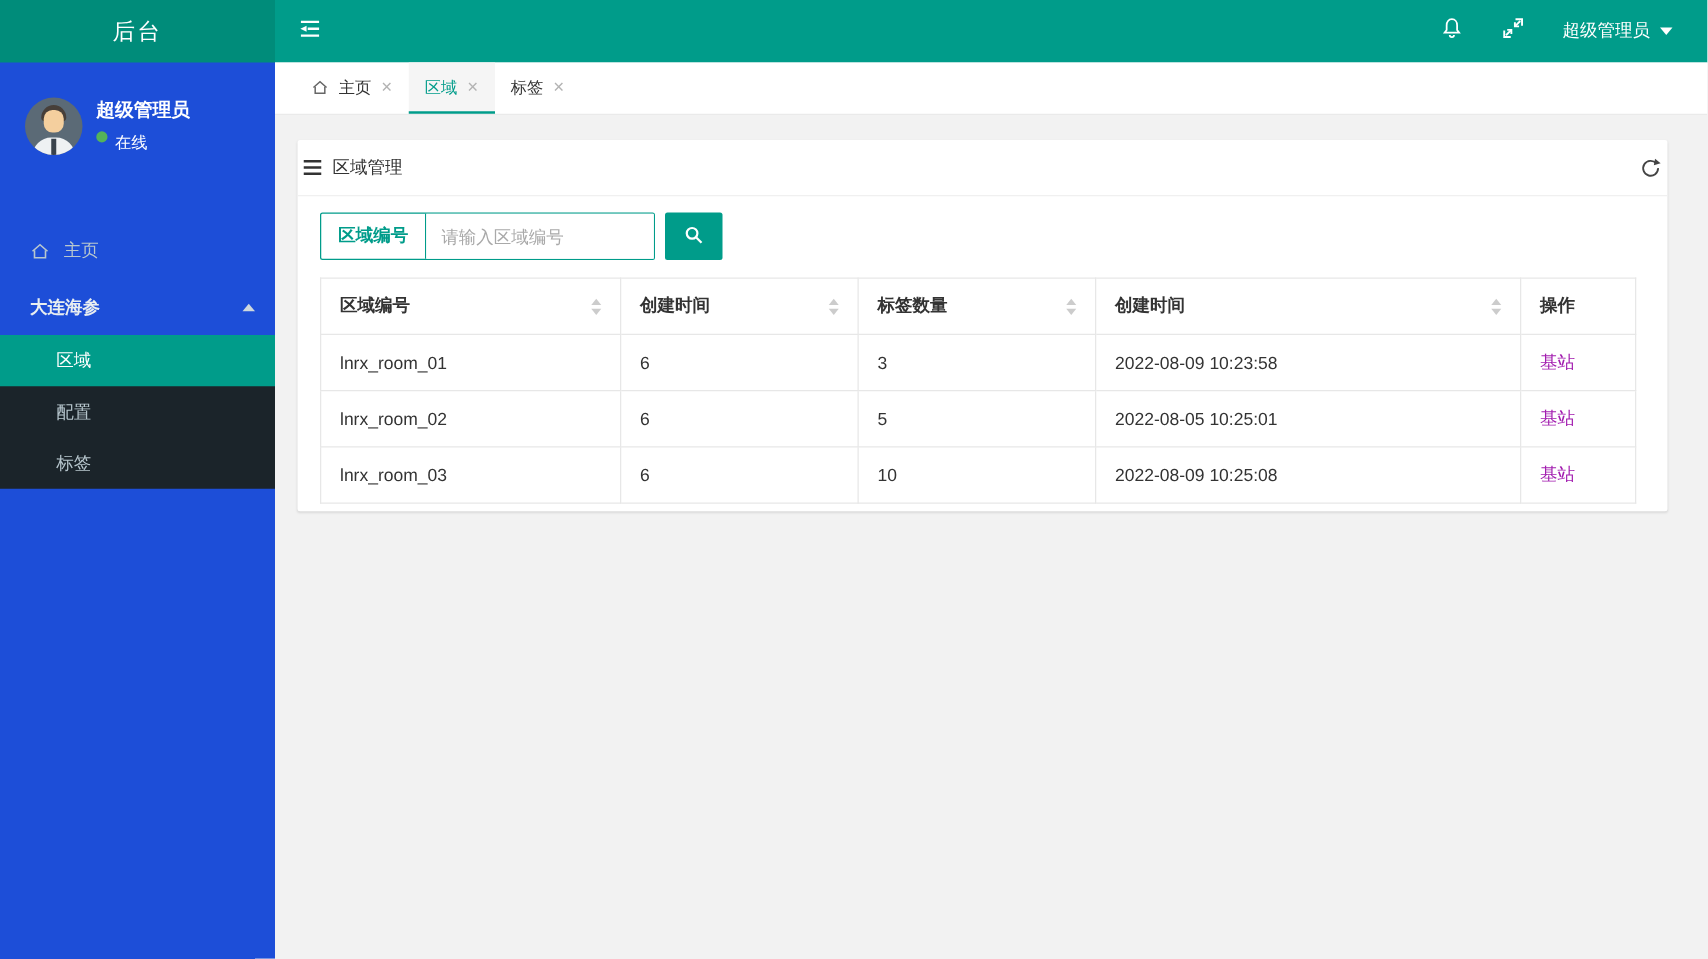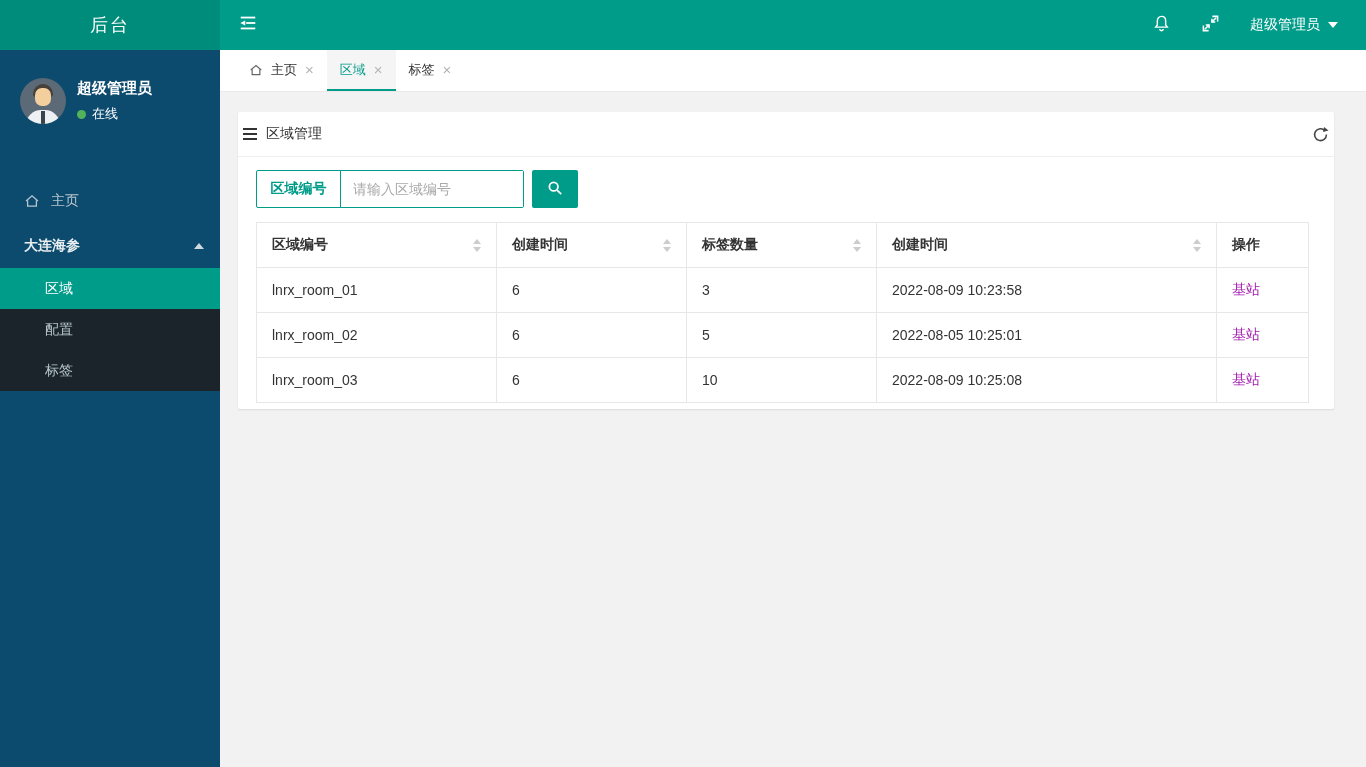--- a/index.html
+++ b/index.html
@@ -1,30 +1,30 @@
 <!DOCTYPE html>
 <html><head>
 <meta charset="utf-8">
 <style>
   * { margin:0; padding:0; box-sizing:border-box; }
   html,body { width:1366px; height:767px; font-family:"Liberation Sans","DejaVu Sans",sans-serif; overflow:hidden; background:#f2f2f2; }
   .app { display:flex; width:1366px; height:767px; }
 
   
-  .sidebar { width:220px; min-width:220px; height:767px; background:#0c4a6e; display:flex; flex-direction:column; }
+  .sidebar { width:220px; min-width:220px; height:767px; background:#1d4ed8; display:flex; flex-direction:column; }
   .logo { height:50px; background:#008c7a; color:#fff; font-size:18px; display:flex; align-items:center; justify-content:center; letter-spacing:2px; }
   .user-panel { display:flex; align-items:center; padding:28px 10px 24px 20px; }
   .avatar { width:46px; height:46px; border-radius:50%; background:#5b6a76; position:relative; overflow:hidden; flex:none; }
   .avatar .hair { position:absolute; top:6px; left:13px; width:20px; height:13px; background:#473f39; border-radius:10px 10px 3px 3px; }
   .avatar .face { position:absolute; top:10px; left:15px; width:16px; height:18px; background:#f4cf9e; border-radius:7px; }
   .avatar .torso { position:absolute; bottom:-7px; left:6px; width:34px; height:21px; background:#eef1f3; border-radius:15px 15px 0 0; }
   .avatar .tie { position:absolute; bottom:0; left:21px; width:4px; height:13px; background:#39434c; }
   .user-info { margin-left:11px; }
   .user-name { color:#fff; font-size:15px; font-weight:bold; margin-bottom:7px; }
-  .user-status { color:#fff; font-size:13px; display:flex; align-items:center; }
+  .user-status { color:#fff; font-size:13px; display:flex; align-items:flex-start; }
   .dot { width:9px; height:9px; border-radius:50%; background:#54b35a; margin-right:6px; }
 
   .menu { margin-top:30px; font-size:14px; }
   .menu-item { height:45px; display:flex; align-items:center; padding:0 16px 0 24px; color:#b8c7ce; cursor:pointer; }
   .menu-item .mi-icon { width:18px; margin-right:9px; display:flex; }
   .menu-item.header-item { color:#e9eef0; font-weight:bold; }
   .caret-down { width:0; height:0; border-left:5px solid transparent; border-right:5px solid transparent; border-top:6px solid #b8c7ce; margin-left:auto; }
   .caret-up { width:0; height:0; border-left:5px solid transparent; border-right:5px solid transparent; border-bottom:6px solid #cfd8dc; margin-left:auto; }
   .submenu { background:#1b242a; }
   .submenu-item { height:41px; display:flex; align-items:center; padding-left:45px; color:#b8c7ce; font-size:14px; cursor:pointer; }

